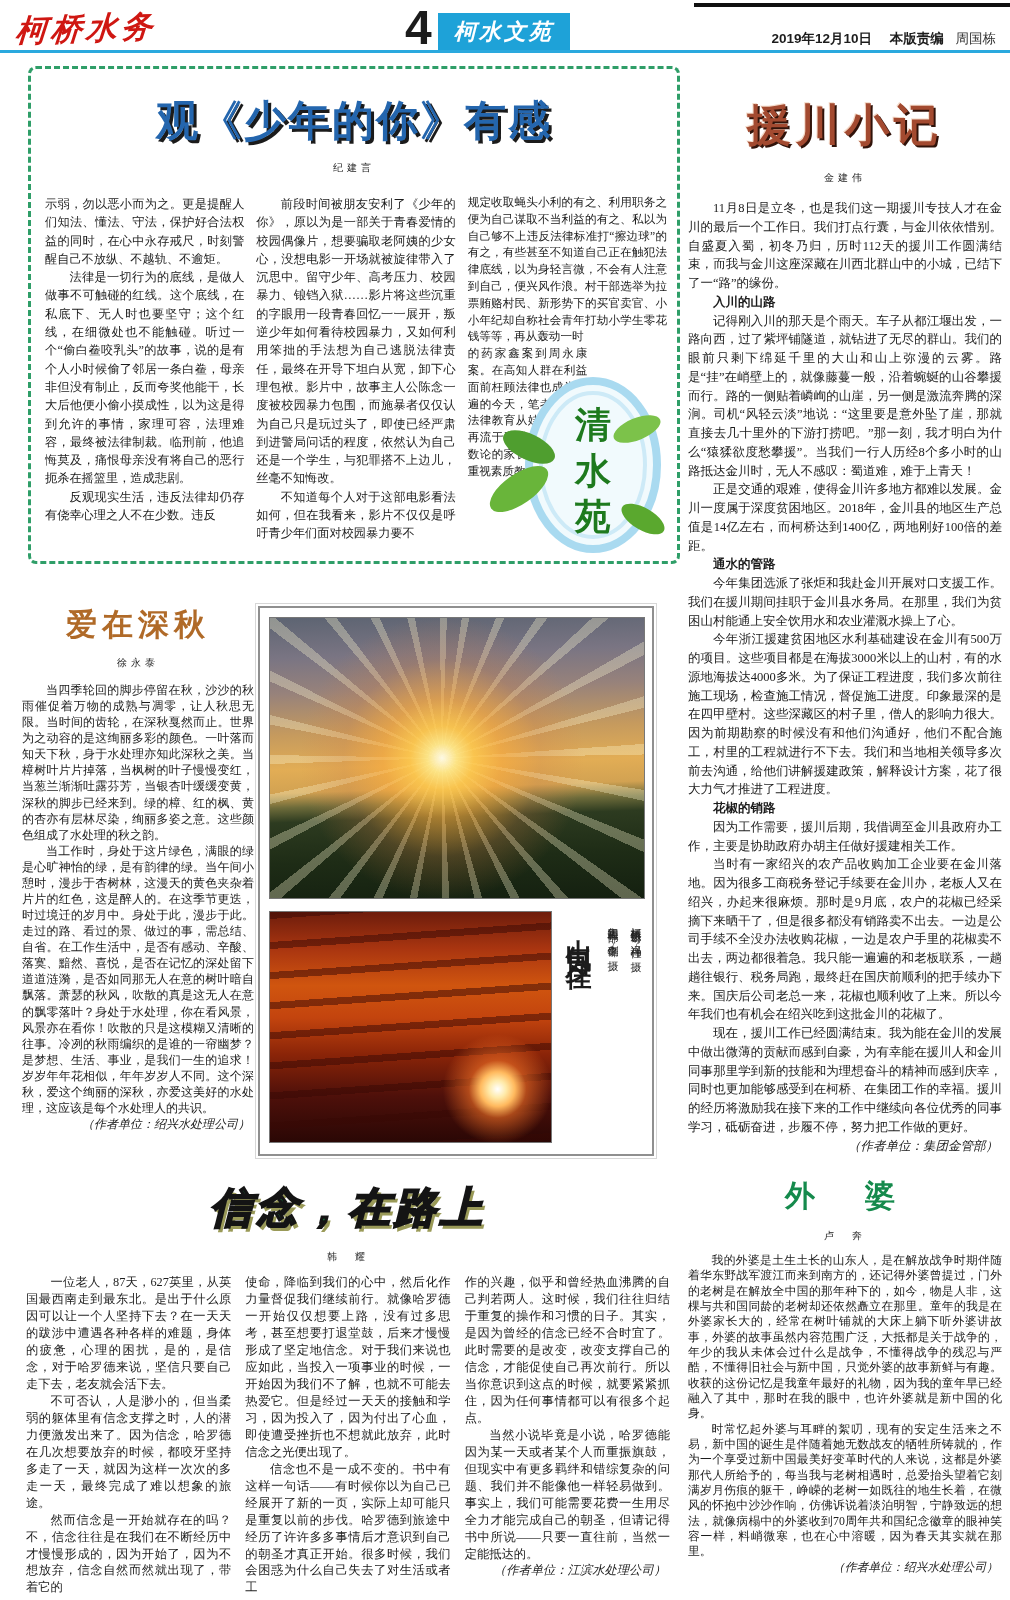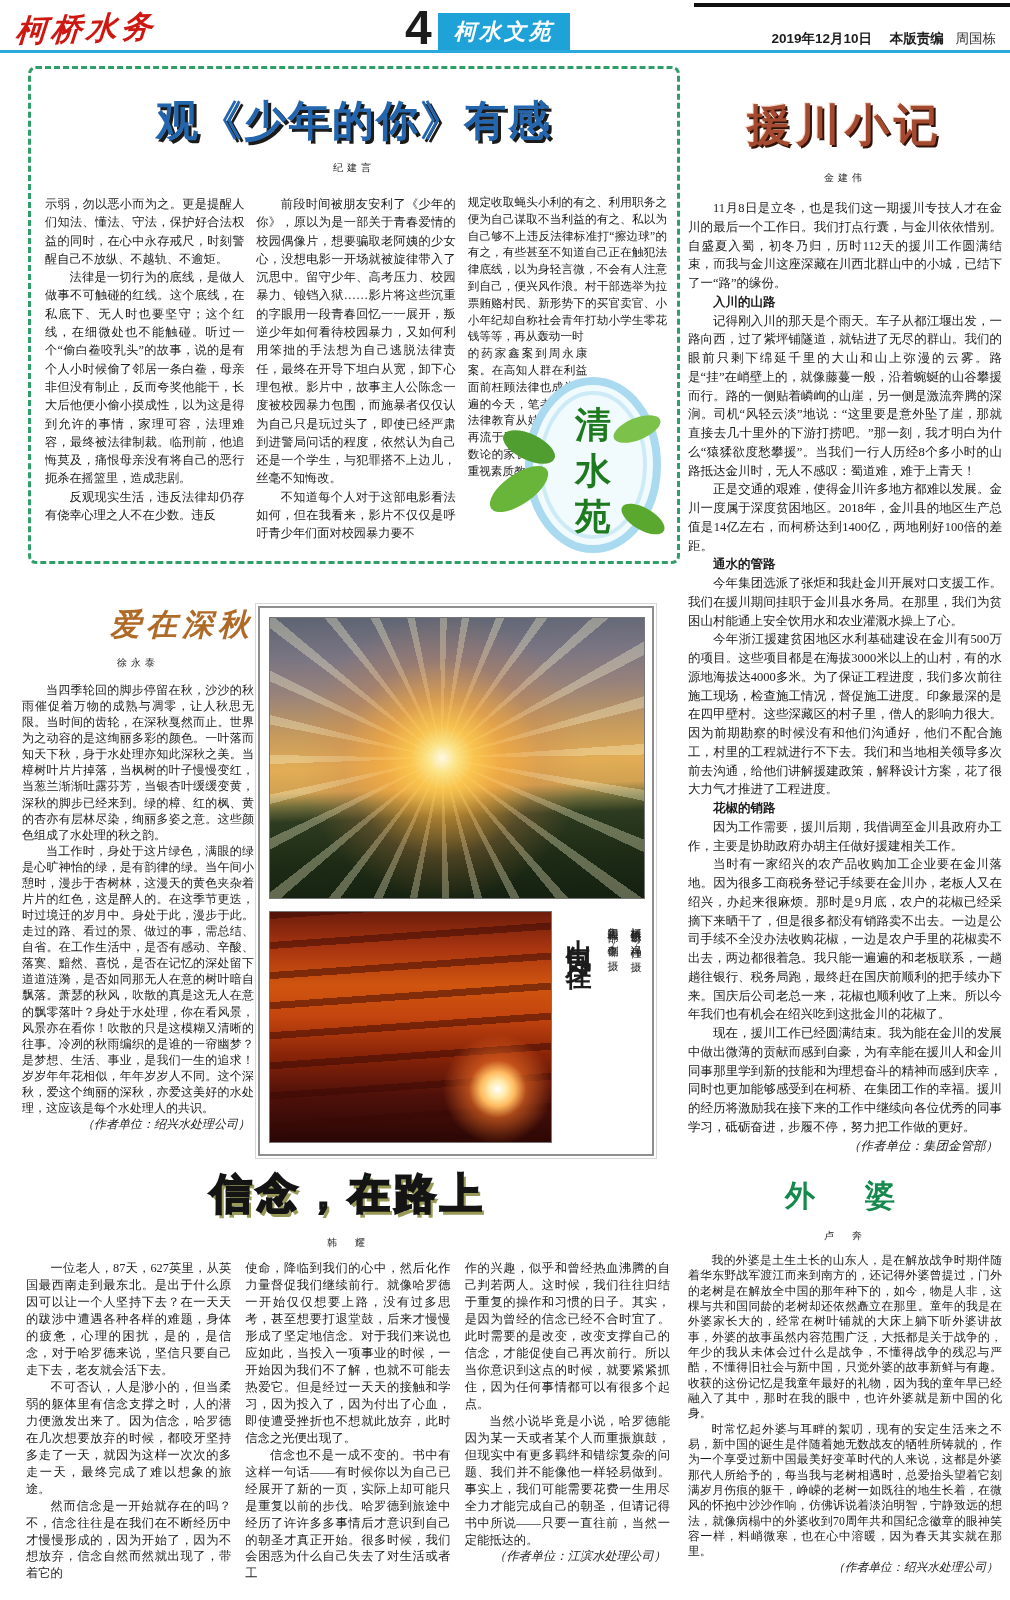--- a/index.html
+++ b/index.html
@@ -37,22 +37,22 @@
                  letter-spacing:2px; text-shadow:3px 3px 0 #1b1b1b, -1px -1px 0 #ffffff; }
   .author-youth { margin-top:12px; }
   .cols-youth { position:absolute; left:14px; right:10px; top:126px; bottom:6px; display:flex; gap:12px; }
   .ycol { flex:1; font-size:12.2px; line-height:1.5; }
   .ycol3 { font-size:11.6px; line-height:1.45; }
   .ycol3 .narrow { width:60%; }
   .seal { position:absolute; right:4px; bottom:2px; width:196px; height:188px; z-index:3; }
 
   
   .article-autumn { position:absolute; left:22px; top:604px; width:232px; z-index:4; background:#fff; }
-  .title-autumn { text-align:right; font-size:31px; font-weight:bold; color:#b06a28;
-                  letter-spacing:5px; font-style:italic; }
+  .title-autumn { text-align:center; font-size:31px; font-weight:bold; color:#b06a28;
+                  letter-spacing:5px; }
   .author-autumn { margin:10px 0 12px; }
   .body-autumn { font-size:12px; line-height:1.34; }
 
   
   .photo-frame { position:absolute; left:258px; top:606px; width:396px; height:550px;
                  border:2px solid #8f8f8f; outline:1px solid #d7d7d7; outline-offset:2px;
                  background:#fff; padding:9px; z-index:4; }
   .photo { border:1px solid #777; }
   .photo1 { width:376px; height:282px;
     background:
@@ -71,21 +71,21 @@
   .vtext { writing-mode:vertical-rl; text-orientation:upright; }
   .caption-title { font-family:"Liberation Sans","DejaVu Sans",sans-serif; font-weight:900;
                    font-size:26px; letter-spacing:6px; }
   .credit { font-size:11px; letter-spacing:1px; color:#222; }
 
   
   .article-belief { position:absolute; left:22px; top:1166px; width:652px; height:434px; z-index:6; background:#fff; }
   .title-belief { text-align:center; font-size:42px; font-weight:900; color:#15803d;
                   font-family:"Liberation Sans","DejaVu Sans",sans-serif; letter-spacing:4px;
                   -webkit-text-stroke:2px #141414;
-                  text-shadow:3px 4px 0 #9a9a58; margin-top:0; }
+                  text-shadow:3px 4px 0 #9a9a58; margin-top:14px;font-style:italic; }
   .author-belief { margin:14px 0 10px; }
   .cols-belief { display:flex; gap:14px; padding:0 4px; }
   .bcol { flex:1; font-size:12.3px; line-height:1.38; }
 
   
   .article-yuanchuan { position:absolute; left:688px; top:96px; width:314px; z-index:5; background:#fff; }
   .title-yuanchuan { text-align:center; font-size:44px; font-weight:900; color:#a34a30;
                      font-family:"Liberation Sans","DejaVu Sans",sans-serif; letter-spacing:5px;
                      text-shadow:2px 2px 0 #31130a, -1px -1px 0 #f3d9c8; }
   .author-yc { margin:16px 0 14px; }

